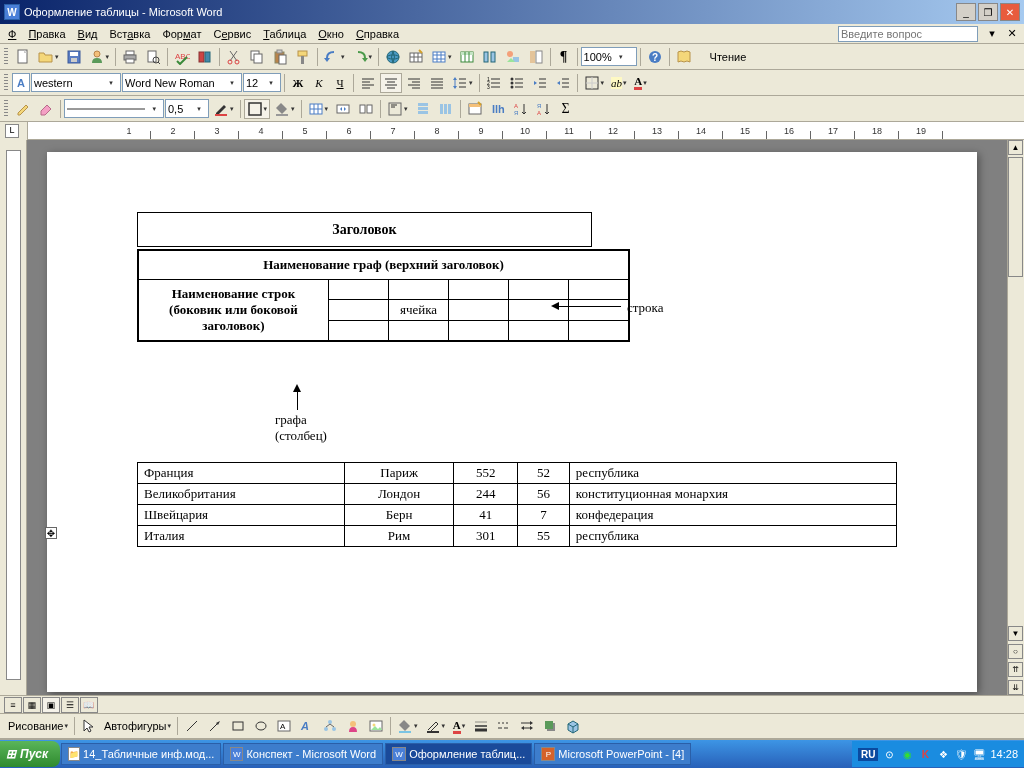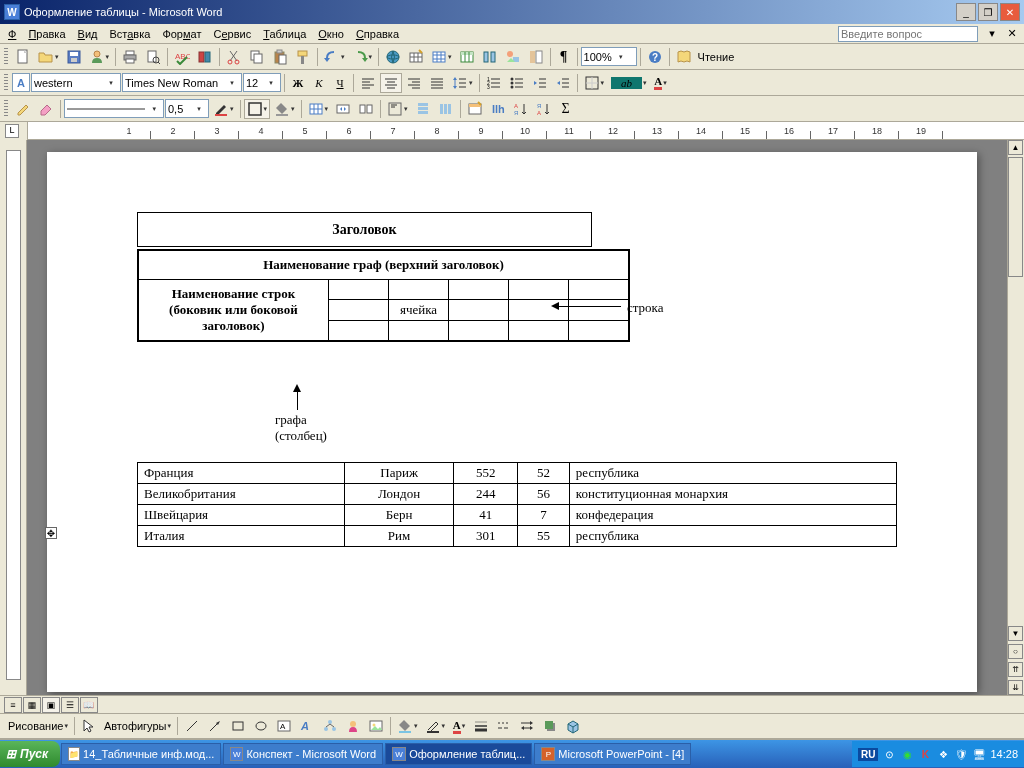--- a/index.html
+++ b/index.html
@@ -263,35 +263,35 @@
       <svg class="icon-svg" viewBox="0 0 16 16">
         <circle cx="8" cy="8" r="6" fill="#4a7dc4"></circle>
         <text x="5" y="12" font-size="10" fill="#fff" font-weight="bold">?</text>
       </svg>
     </div>
   <div class="sep"></div>
   <div class="tbtn">
       <svg class="icon-svg" viewBox="0 0 16 16">
         <path d="M2 3 Q5 1 8 3 Q11 1 14 3 L14 13 Q11 11 8 13 Q5 11 2 13 Z" fill="#f4d77a" stroke="#b8934a"></path>
       </svg>
-      <span style="margin-left:6px">Чтение</span>
+      <span style="margin-left:18px">Чтение</span>
     </div>
 </div>
 
 <div class="toolbar">
   <div class="grip"></div>
   <div class="combo" style="width:18px;justify-content:center">
       <span style="color:#4a7dc4;font-weight:bold">А</span>
     </div>
   <div class="combo" style="width:90px">
       <span>western</span>
       <span class="dd-btn" style="margin-left:auto">▾</span>
     </div>
   <div class="combo" style="width:120px">
-      <span>Times New Roman</span>
+      <span>Word New Roman</span>
       <span class="dd-btn" style="margin-left:auto">▾</span>
     </div>
   <div class="combo" style="width:38px">
       <span>12</span>
       <span class="dd-btn" style="margin-left:auto">▾</span>
     </div>
   <div class="sep"></div>
   <div class="tbtn" style="font-weight:bold;font-family:serif">Ж</div>
   <div class="tbtn" style="font-style:italic;font-family:serif">К</div>
   <div class="tbtn" style="text-decoration:underline;font-family:serif">Ч</div>
@@ -378,21 +378,21 @@
   <div class="sep"></div>
   <div class="tbtn">
       <svg class="icon-svg" viewBox="0 0 16 16">
         <rect x="2" y="2" width="12" height="12" fill="none" stroke="#333"></rect>
         <line x1="2" y1="8" x2="14" y2="8" stroke="#ccc"></line>
         <line x1="8" y1="2" x2="8" y2="14" stroke="#ccc"></line>
       </svg>
       <span class="dd">▾</span>
     </div>
   <div class="tbtn">
-      <span style="background:#0f766e;padding:0 10px;font-style:italic;font-family:serif">ab</span>
+      <span style="background:#fef9c3;padding:0 0;font-style:italic;font-family:serif">ab</span>
       <span class="dd">▾</span>
     </div>
   <div class="tbtn">
       <span style="border-bottom:3px solid #d44;font-family:serif;font-weight:bold">А</span>
       <span class="dd">▾</span>
     </div>
 </div>
 
 <div class="toolbar">
   <div class="grip"></div>

